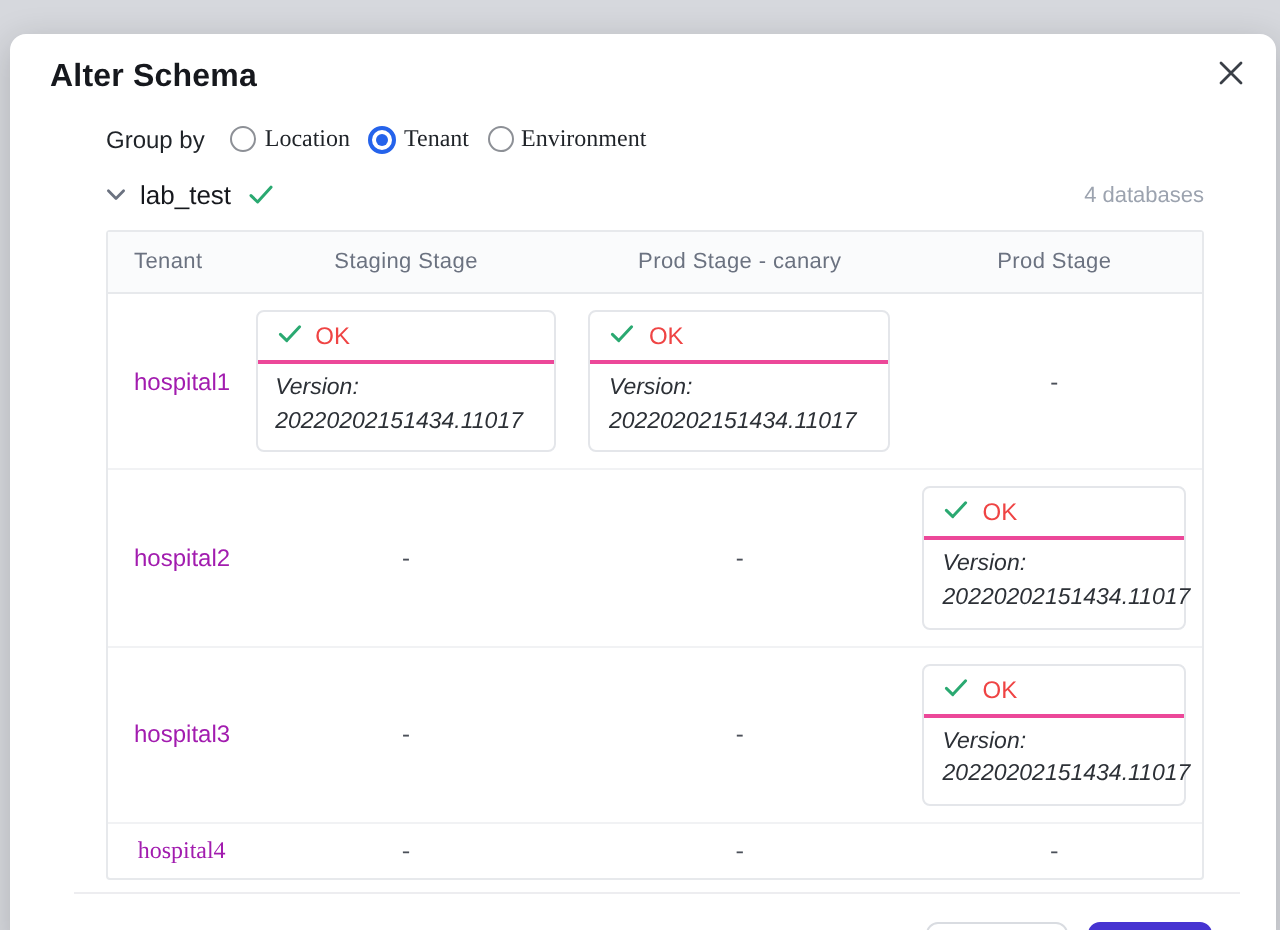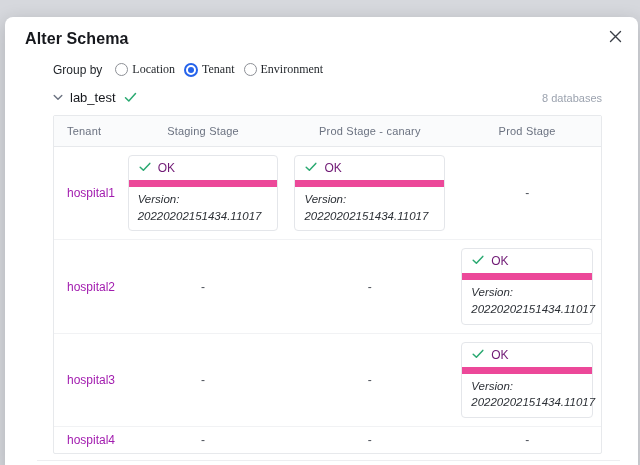--- a/index.html
+++ b/index.html
@@ -61,27 +61,27 @@
   .db-table th{
     background:#fafbfc;border-bottom:1px solid #e7e9ec;
     font-weight:400;font-size:11px;color:#6b7280;
     padding:9px 10px;text-align:center;letter-spacing:.2px;
   }
   .db-table th:first-child{text-align:left;padding-left:13px;}
   .db-table td{
     font-size:12px;color:#3a3f47;text-align:center;vertical-align:middle;
     padding:6px 5px;border-bottom:1px solid #f1f2f4;
   }
-  .db-table tr:last-child td{border-bottom:none;}
+  .db-table tr:last-child td{border-bottom:none;font-family:Liberation Serif, serif;}
   .db-table td.tenant-cell{text-align:center;padding-left:13px;color:#a21caf;}
   .status-card{
     display:block;text-align:left;background:#fff;
     border:1px solid #e4e6ea;border-radius:4px;margin:2px 3px;
   }
-  .card-header{display:flex;align-items:center;gap:7px;padding:5px 10px;border-bottom:7px solid #ec4899;font-size:12px;color:#701a75;}
+  .card-header{display:flex;align-items:center;gap:7px;padding:5px 10px;border-bottom:2px solid #ec4899;font-size:12px;color:#ef4444;}
   .card-body{padding:4px 9px 6px;font-size:11.5px;line-height:1.45;color:#2c3036;font-style:italic;}
   .version-value{white-space:nowrap;}
   .dash{color:#4b5059;}
   
   .footer-line{height:1px;background:#ededf0;margin:6px 18px 0 32px;}
   .dlg-footer{display:flex;justify-content:flex-end;align-items:center;gap:10px;padding:14px 32px 0 0;}
   .btn{font-family:inherit;font-size:12px;border-radius:6px;cursor:pointer;padding:8px 16px;line-height:1;}
   .btn-cancel{background:#fff;border:1px solid #d9dce1;color:#3a3f47;}
   .btn-next{background:var(--accent);border:1px solid var(--accent);color:#fff;font-weight:700;padding:8px 17px;}
 </style>
@@ -128,21 +128,21 @@
         <svg width="10" height="7" viewBox="0 0 10 7">
             <path d="M1.2 1.4 L5 5.2 L8.8 1.4" stroke="#6b7280" stroke-width="1.4" fill="none" stroke-linecap="round" stroke-linejoin="round"></path>
           </svg>
       </span>
       <span class="db-name">lab_test</span>
       <span class="db-check">
         <svg width="13" height="11" viewBox="0 0 13 11">
             <path d="M1.5 5.8 L4.8 9 L11.5 1.6" stroke="var(--success)" stroke-width="1.5" fill="none" stroke-linecap="round" stroke-linejoin="round"></path>
           </svg>
       </span>
-      <span class="db-count">8 databases</span>
+      <span class="db-count">4 databases</span>
     </div>
 
     <table class="db-table">
       <colgroup>
         <col style="width:12%">
           <col style="width:30.5%">
           <col style="width:30.5%">
           <col style="width:27%">
       </colgroup>
       <thead>

